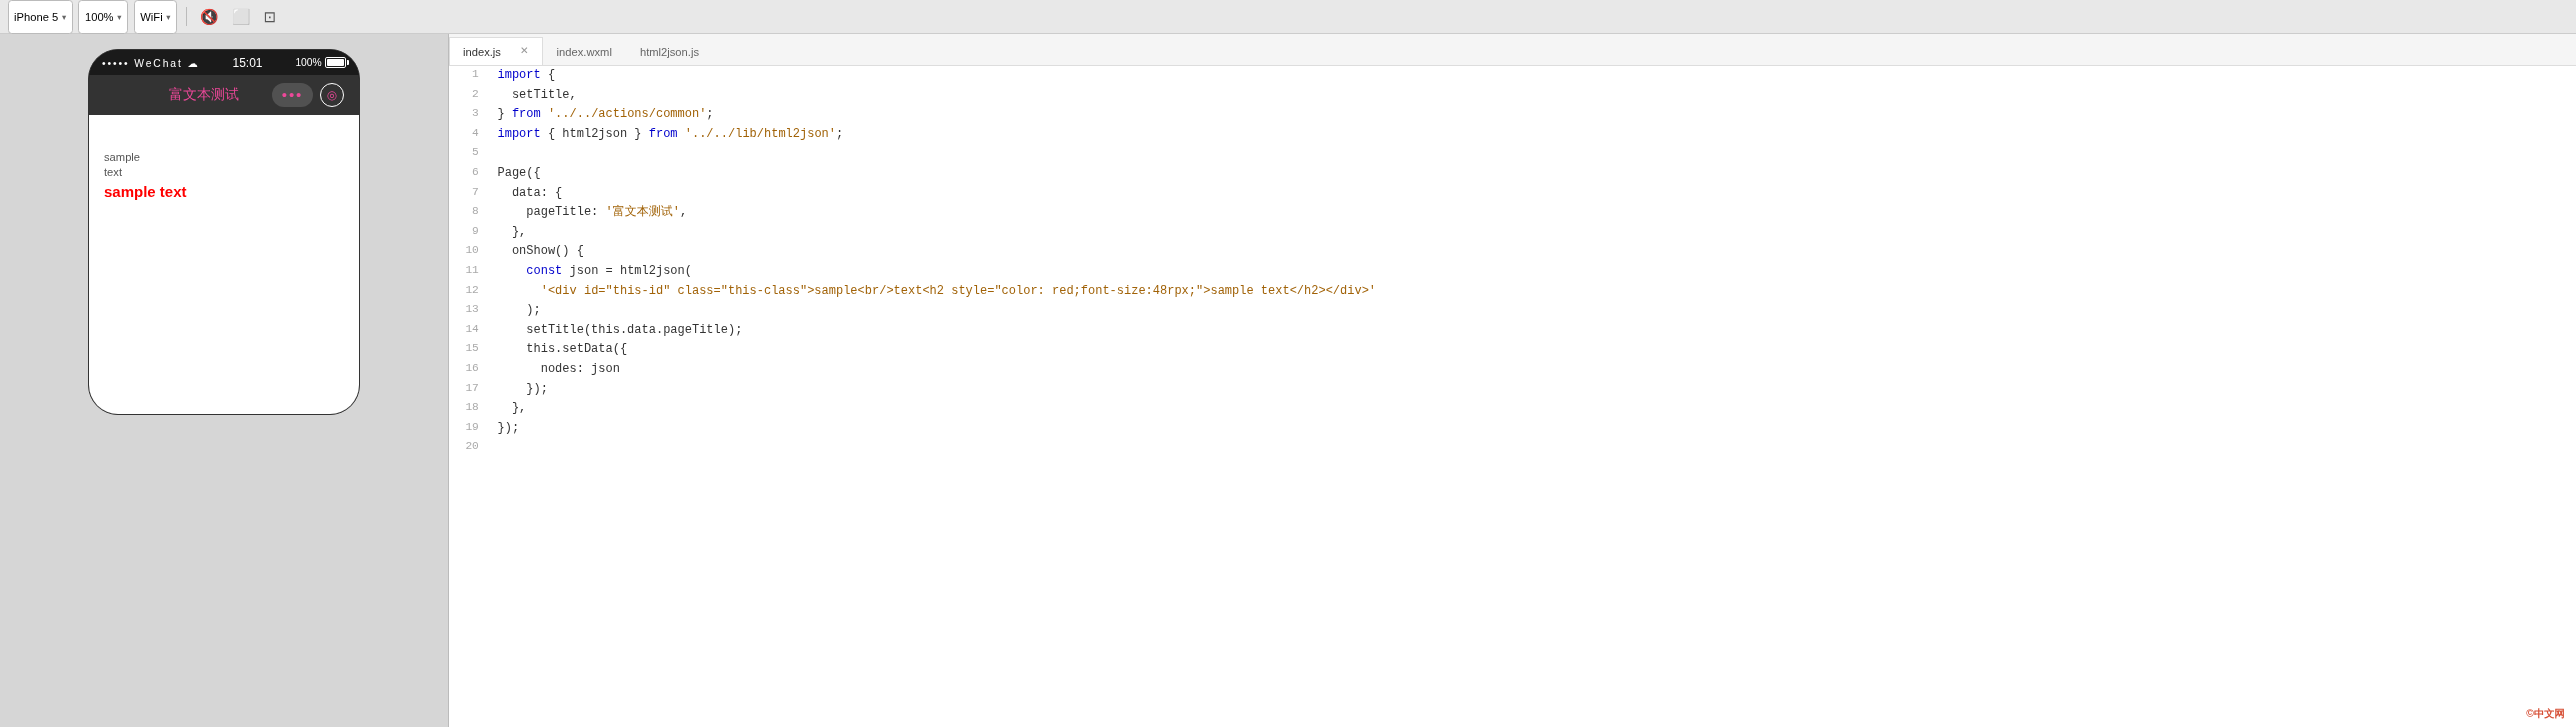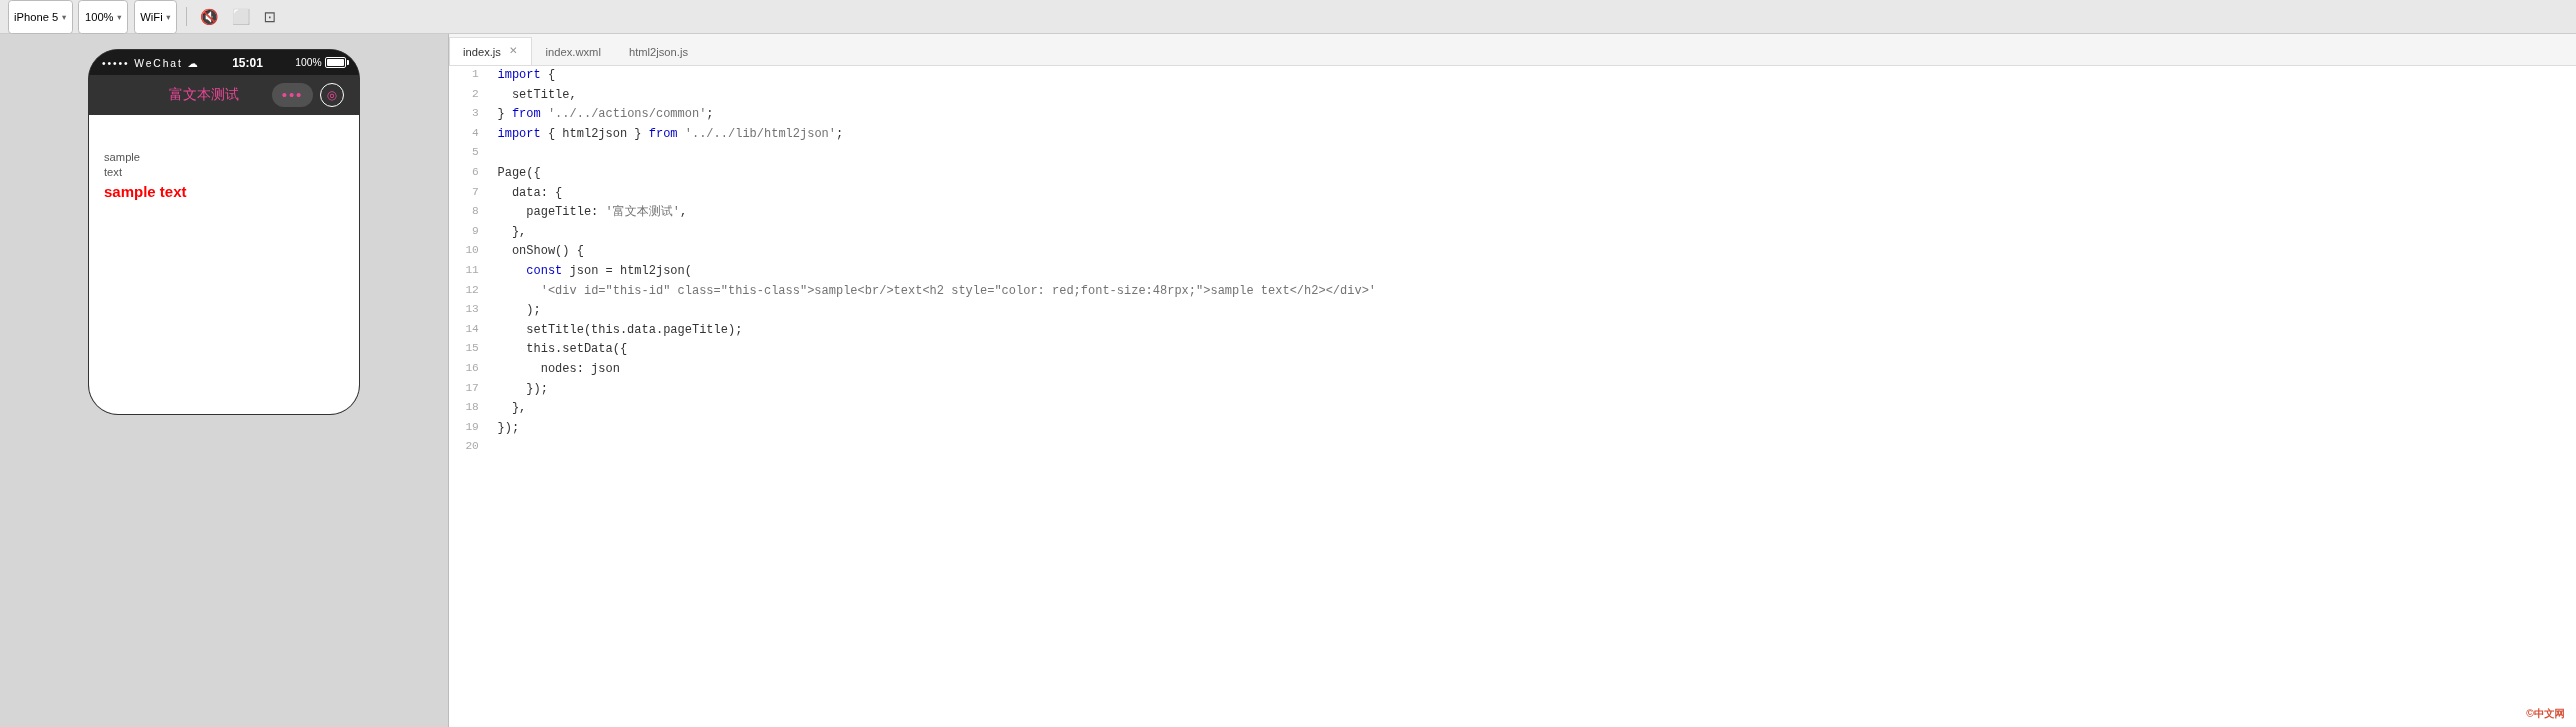--- a/index.html
+++ b/index.html
@@ -77,21 +77,21 @@
     .phone-status-bar {
       background: #1a1a1a;
       color: #fff;
       display: flex;
       align-items: center;
       justify-content: space-between;
       padding: 5.6px 13px;
       font-size: 10.3px;
     }
     .phone-status-bar .signal { letter-spacing: 1.9px; }
-    .phone-status-bar .time { font-weight: 700; font-size: 12px; }
+    .phone-status-bar .time { font-weight: 400; font-size: 12px; }
     .phone-status-bar .battery { display: flex; align-items: center; gap: 3.7px; font-size: 10.3px; }
     .battery-icon {
       width: 20.6px;
       height: 10.3px;
       border: 1.4px solid #fff;
       border-radius: 1.9px;
       position: relative;
       display: inline-flex;
       align-items: center;
     }
@@ -168,21 +168,21 @@
       flex-shrink: 0;
     }
     .tab {
       display: flex;
       align-items: center;
       padding: 5.6px 13px;
       font-size: 11.2px;
       cursor: pointer;
       border: 0.9px solid transparent;
       border-bottom: none;
-      gap: 8px;
+      gap: 19px;
       height: 28px;
       margin-top: 3.7px;
       color: #666;
     }
     .tab.active {
       background: #fff;
       border-color: #ddd;
       border-bottom-color: #fff;
       color: #333;
       margin-top: 3.7px;
@@ -219,21 +219,21 @@
     }
     .code-content {
       padding: 0 7.5px;
       white-space: pre;
       color: #333;
       flex: 1;
     }
 
     
     .kw { color: #0000cc; } 
-    .str { color: #737373; }
+    .str { color: #a16207; }
 
     
     .watermark {
       position: fixed;
       bottom: 5.6px;
       right: 11.2px;
       font-size: 10.3px;
       color: #cc2200;
       font-weight: bold;
       opacity: 0.8;

